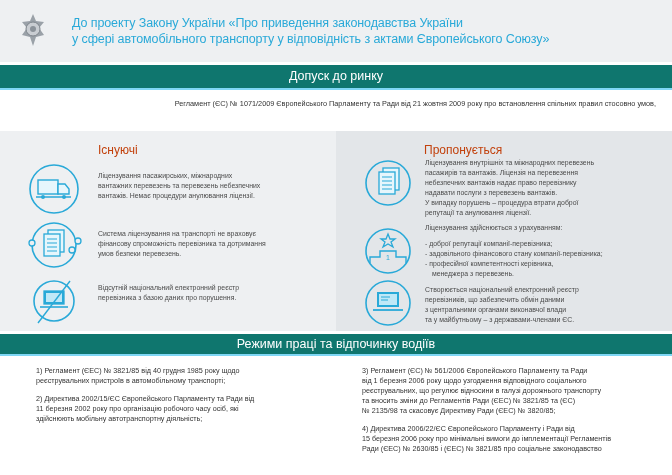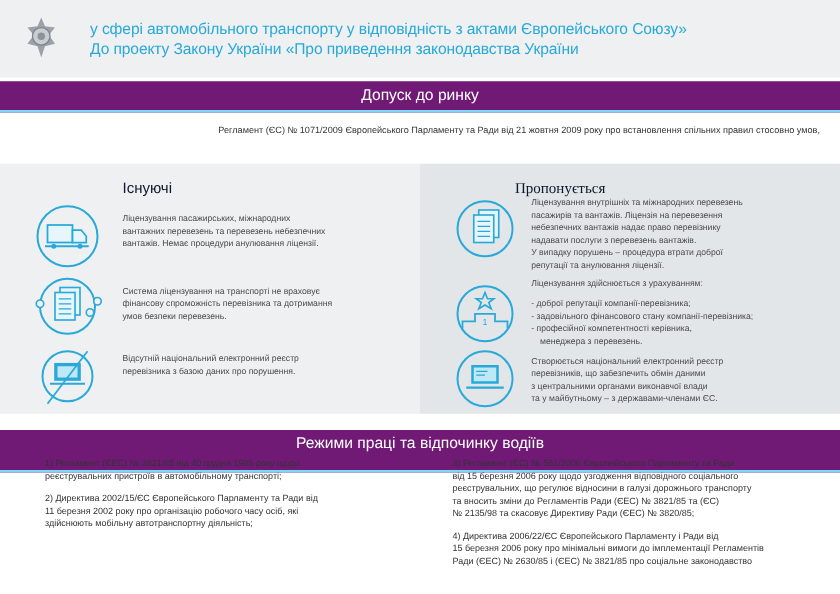--- a/index.html
+++ b/index.html
@@ -3,53 +3,53 @@
 <meta charset="utf-8">
 <style>
   * { box-sizing: border-box; margin: 0; padding: 0; }
   html, body { width: 672px; height: 475px; overflow: hidden; background: #ffffff; }
   body { font-family: "Liberation Sans", sans-serif; color: #3a3a3a; position: relative; }
 
   .header { position: absolute; left: 0; top: 0; width: 672px; height: 62px; background: #eef0f2; }
   .logo { position: absolute; left: 18px; top: 13px; width: 30px; height: 34px; }
   .header-title { position: absolute; left: 72px; top: 15px; font-size: 12.5px; line-height: 16px; color: #29a9d8; font-weight: normal; letter-spacing: -0.1px; }
 
-  .band { position: absolute; left: 0; width: 672px; background: #701a75; color: #ffffff; text-align: center; font-size: 12.5px; line-height: 22px; border-bottom: 2px solid #7fd7f5; }
+  .band { position: absolute; left: 0; width: 672px; background: #0f766e; color: #ffffff; text-align: center; font-size: 12.5px; line-height: 22px; border-bottom: 2px solid #7fd7f5; }
   .band.b1 { top: 65px; height: 25px; }
-  .band.b2 { top: 344px; height: 34px; line-height: 20px; }
+  .band.b2 { top: 334px; height: 22px; line-height: 20px; }
 
   .reg-text { position: absolute; left: 36px; top: 98px; width: 620px; font-size: 7.3px; line-height: 11px; color: #333; text-align: right; }
 
   .panel { position: absolute; top: 131px; height: 200px; }
   .panel.left { left: 0; width: 336px; background: #eef0f2; }
   .panel.right { left: 336px; width: 336px; background: #e3e6e9; }
-  .panel-title { position: absolute; top: 12px; font-size: 12px; color: #0f172a; }
+  .panel-title { position: absolute; top: 12px; font-size: 12px; color: #c2410c; }
   .panel.left .panel-title { left: 98px; }
-  .panel.right .panel-title { left: 76px; font-family: Liberation Serif, serif; }
+  .panel.right .panel-title { left: 88px; }
 
   .icon { position: absolute; width: 56px; height: 56px; }
   .item-text { position: absolute; font-size: 6.9px; line-height: 10px; color: #4a4a4a; width: 200px; }
 
   .list { position: absolute; top: 366px; font-size: 7.2px; line-height: 10px; color: #333; }
   .list p { margin-bottom: 8px; }
   .list.l { left: 36px; width: 260px; }
   .list.r { left: 362px; width: 290px; }
 </style>
 </head>
 <body>
 
 <div class="header">
   <svg class="logo" viewBox="0 0 30 34">
     <polygon points="15,1 18,8 26,9 21,15 26,22 18,24 15,33 12,24 4,22 9,15 4,9 12,8" fill="#9aa1a8"></polygon>
     <circle cx="15" cy="16" r="7" fill="#c9cdd2" stroke="#7d848b" stroke-width="1"></circle>
     <circle cx="15" cy="16" r="3" fill="#8b9299"></circle>
   </svg>
   <div class="header-title">
+    <div>До проекту Закону України «Про приведення законодавства України</div>
     <div>у сфері автомобільного транспорту у відповідність з актами Європейського Союзу»</div>
-    <div>До проекту Закону України «Про приведення законодавства України</div>
   </div>
 </div>
 
 <div class="band b1">Допуск до ринку</div>
 
 <div class="reg-text">
   <div>Регламент (ЄС) № 1071/2009 Європейського Парламенту та Ради від 21 жовтня 2009 року про встановлення спільних правил стосовно умов,</div>
 </div>
 
 <div class="panel left">
@@ -162,21 +162,21 @@
   <p>
     <span style="display:block">2) Директива 2002/15/ЄС Європейського Парламенту та Ради від</span>
     <span style="display:block">11 березня 2002 року про організацію робочого часу осіб, які</span>
     <span style="display:block">здійснюють мобільну автотранспортну діяльність;</span>
   </p>
 </div>
 
 <div class="list r">
   <p>
     <span style="display:block">3) Регламент (ЄС) № 561/2006 Європейського Парламенту та Ради</span>
-    <span style="display:block">від 15 березня 2006 року щодо узгодження відповідного соціального</span>
+    <span style="display:block">від 1 березня 2006 року щодо узгодження відповідного соціального</span>
     <span style="display:block">реєструвальних, що регулює відносини в галузі дорожнього транспорту</span>
     <span style="display:block">та вносить зміни до Регламентів Ради (ЄЕС) № 3821/85 та (ЄС)</span>
     <span style="display:block">№ 2135/98 та скасовує Директиву Ради (ЄЕС) № 3820/85;</span>
   </p>
   <p>
     <span style="display:block">4) Директива 2006/22/ЄС Європейського Парламенту і Ради від</span>
     <span style="display:block">15 березня 2006 року про мінімальні вимоги до імплементації Регламентів</span>
     <span style="display:block">Ради (ЄЕС) № 2630/85 і (ЄЕС) № 3821/85 про соціальне законодавство</span>
   </p>
 </div>

